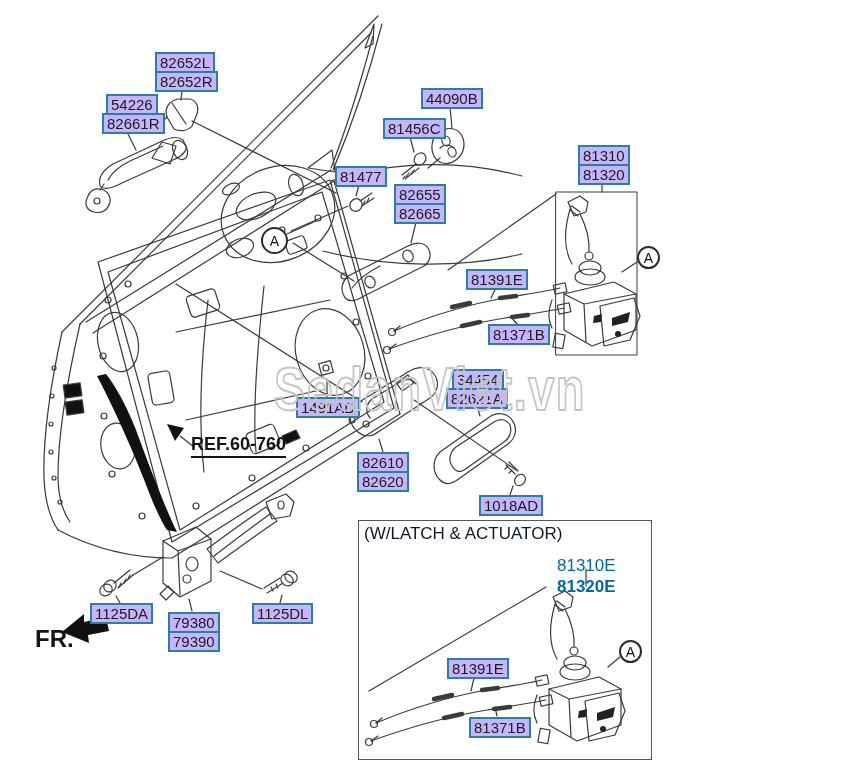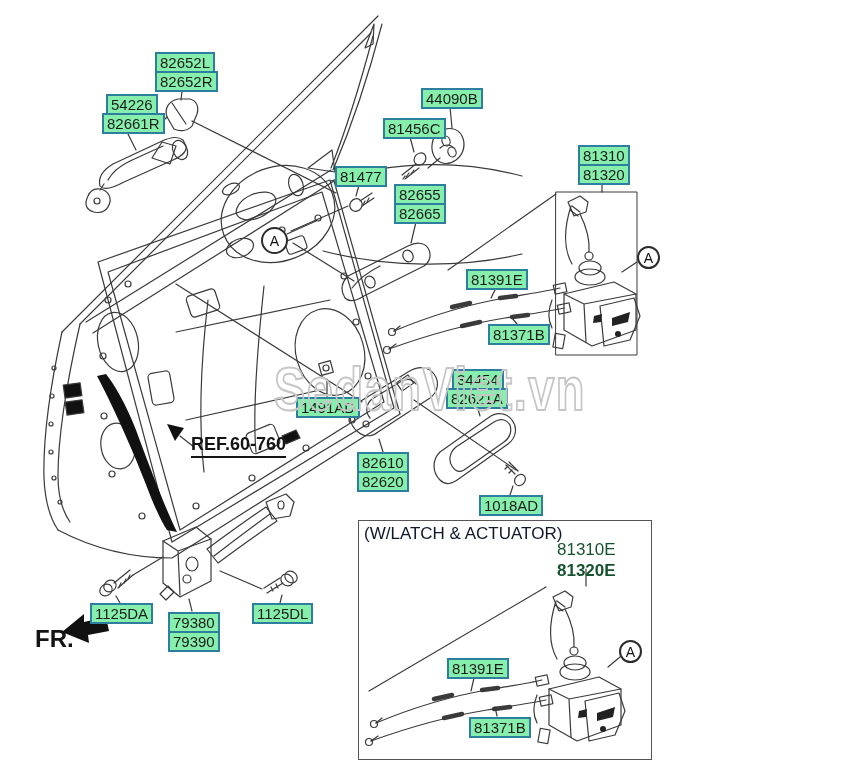--- a/index.html
+++ b/index.html
@@ -1,31 +1,31 @@
 <!DOCTYPE html>
 <html><head>
 <meta charset="utf-8">
 <style>
   html,body{margin:0;padding:0;background:#fff;}
   #stage{position:relative;width:860px;height:764px;background:#ffffff;overflow:hidden;
          font-family:"Liberation Sans",sans-serif;}
   #art,#wm{position:absolute;left:0;top:0;}
   #art{z-index:1;}
   #wm{z-index:30;pointer-events:none;}
-  .lb{position:absolute;box-sizing:border-box;border:2px solid #2e7ea0;background:#86efac;
+  .lb{position:absolute;box-sizing:border-box;border:2px solid #2e7ea0;background:#c4b5fd;
       padding:0 3px;font:15px/17px "Liberation Sans",sans-serif;color:#1c1c1c;
       white-space:nowrap;z-index:20;}
   .txt{position:absolute;color:#141414;z-index:18;white-space:nowrap;}
   .ref{left:191px;top:434px;font:bold 18px/20px "Liberation Sans",sans-serif;
        border-bottom:2.5px solid #141414;padding-bottom:2px;}
   .fr{left:35px;top:626px;font:bold 24px/26px "Liberation Sans",sans-serif;}
   .inset-box{position:absolute;left:358px;top:520px;width:292px;height:238px;
        border:1.5px solid #555;z-index:4;background:transparent;}
   .inset-title{left:364px;top:524px;font:17px/20px "Liberation Sans",sans-serif;color:#0f172a;}
-  .inset-code{font:17px/21px "Liberation Sans",sans-serif;color:#14532d;}
+  .inset-code{font:17px/21px "Liberation Sans",sans-serif;color:#0369a1;margin-top:16px;}
   .ic1{left:557px;top:539px;}
   .ic2{left:557px;top:560px;font-weight:bold;}
   .marker{position:absolute;box-sizing:border-box;border:2px solid #2b2b2b;border-radius:50%;
       background:#fff;display:flex;align-items:center;justify-content:center;
       font:14px "Liberation Sans",sans-serif;color:#111;z-index:15;}
 </style>
 </head>
 <body>
 
 <div id="stage">

